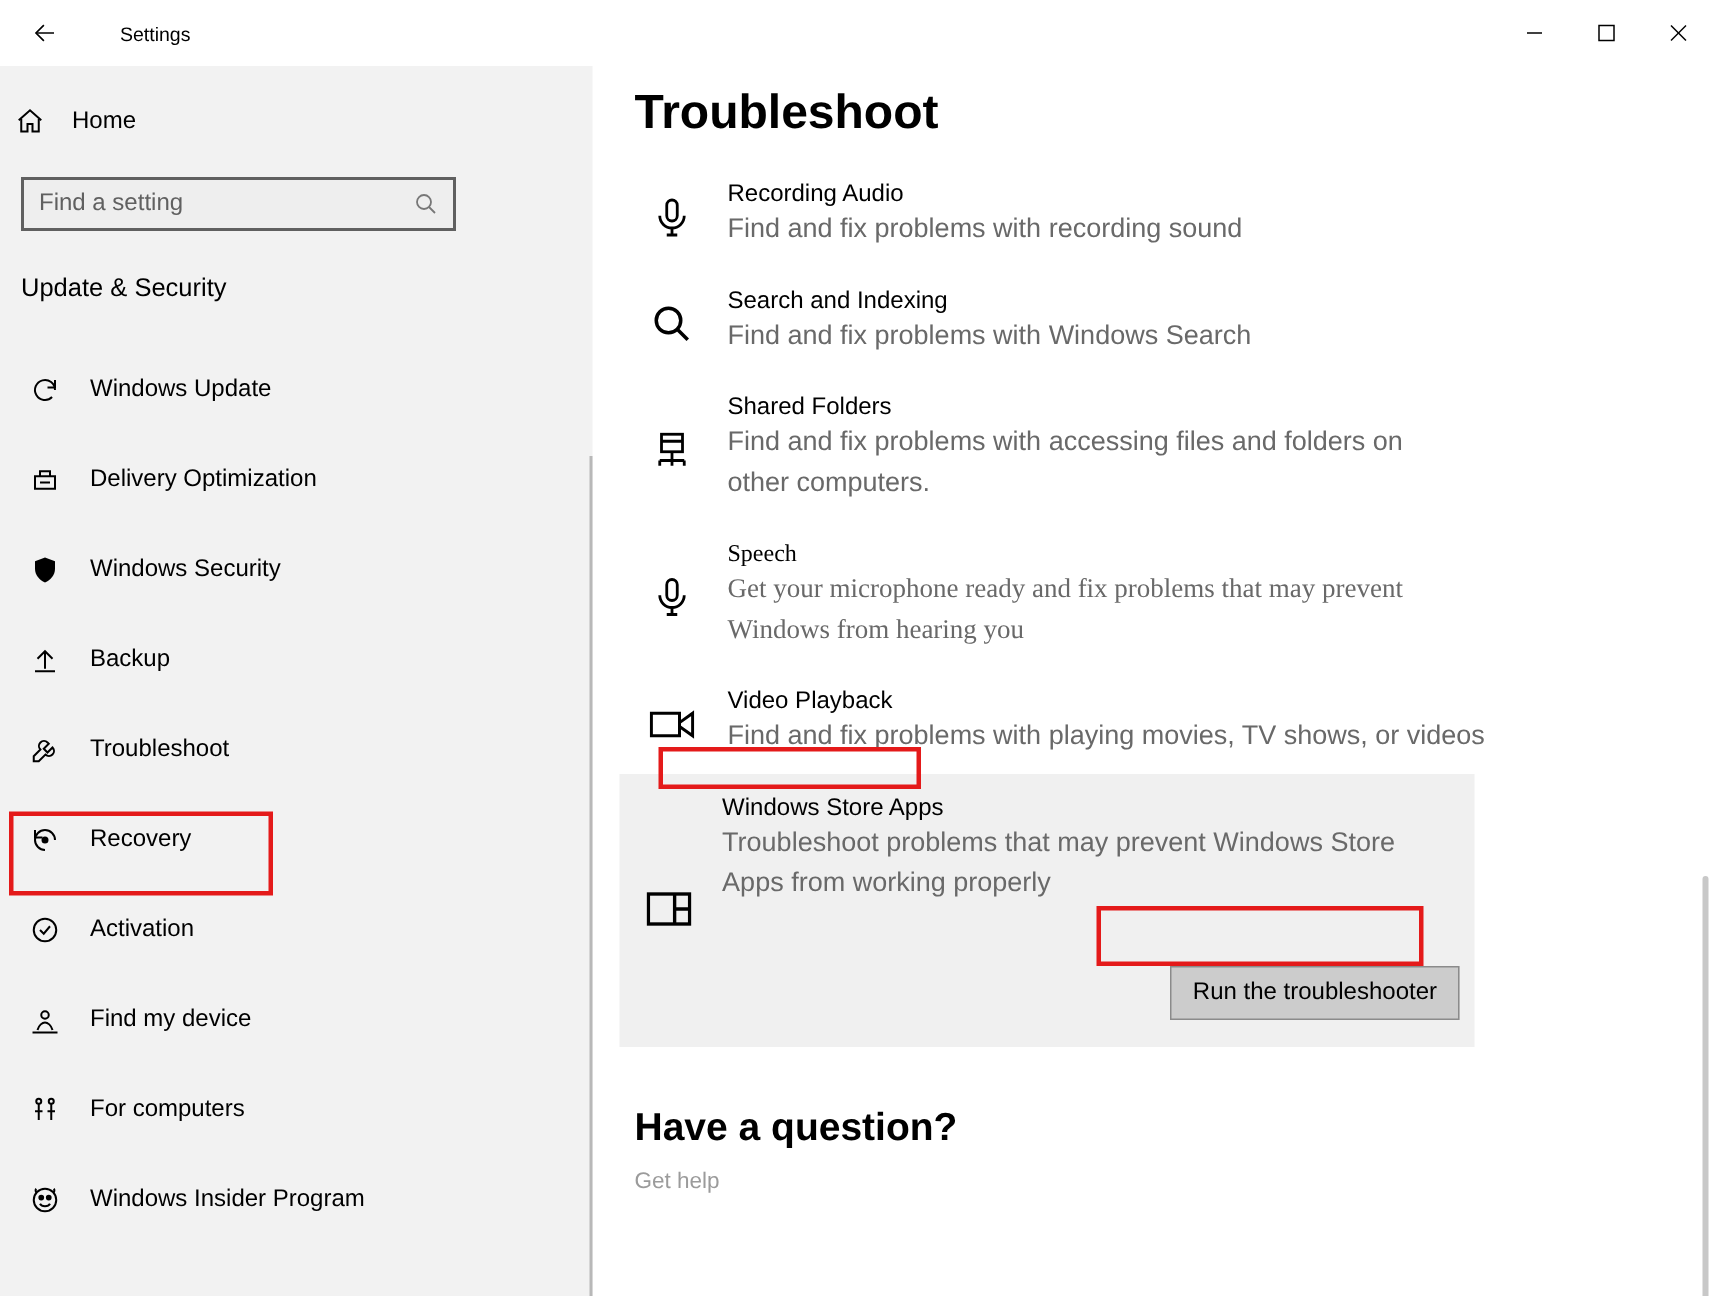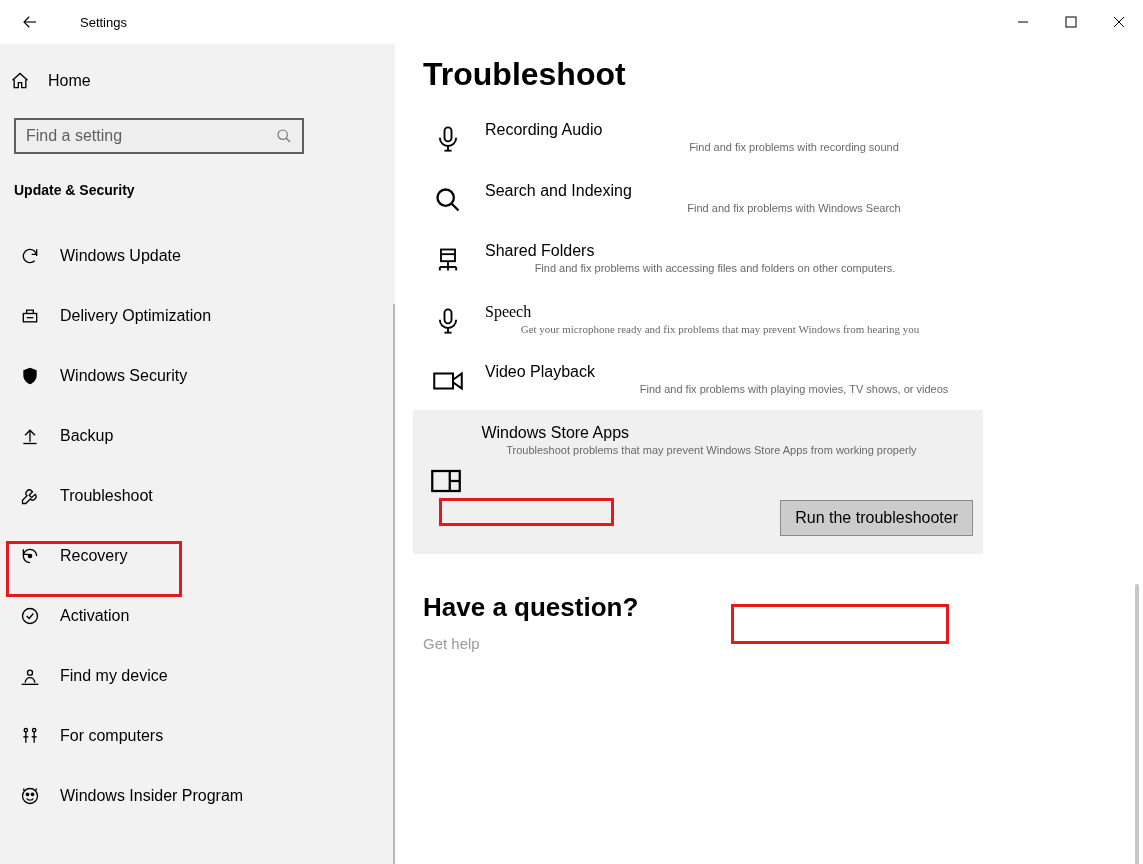--- a/index.html
+++ b/index.html
@@ -16,36 +16,36 @@
     
     .body { flex: 1; display: flex; min-height: 0; }
     .sidebar { width: 395px; background: #f2f2f2; padding-top: 14px; padding-bottom: 8px; position: relative; }
     .home-row { display: flex; align-items: center; height: 46px; padding-left: 10px; gap: 18px; }
     .home-row .label { font-size: 16px; }
     .search-wrap { padding: 14px 14px 0 14px; }
     .search { width: 290px; height: 36px; border: 2px solid #606060; background: #eee; display: flex; align-items: center; padding: 0 10px; }
     .search-input { flex: 1; border: none; background: transparent; font-size: 16px; color: #606060; outline: none; }
     .search-input::placeholder { color: #606060; }
     .search-icon { color: #808080; }
-    .section-title { font-size: 14px; font-weight: 700; padding: 28px 14px 10px 14px; }
+    .section-title { font-size: 17px; font-weight: 400; padding: 28px 14px 10px 14px; }
     .navlist { padding-top: 18px; }
     .navitem { display: flex; align-items: center; height: 60px; padding-left: 18px; gap: 18px; font-size: 16px; }
     .navitem .icon-slot { width: 24px; display:flex; justify-content:center; }
     .sidebar-divider { position:absolute; top:260px; right:0; width:2px; height:610px; background:#b8b8b8; }
     .highlight-box { position:absolute; border: 3px solid #e41a1a; pointer-events: none; }
     
     .main { flex: 1; position: relative; padding: 4px 0 0 28px; height: 100%; overflow: hidden; }
     .page-title { font-size: 32px; font-weight: 600; margin: 8px 0 14px 0; }
     .ts-list {}
     .ts-item { display: flex; gap: 18px; padding: 14px 0 12px 6px; }
     .ts-item.selected { background: #f0f0f0; margin-left: -10px; padding-left: 16px; padding-bottom: 18px; width: 570px; }
     .ts-icon { width: 38px; display:flex; justify-content:center; padding-top:2px; }
     .ts-text { flex: 1; padding-right: 40px; }
     .ts-title { font-size: 16px; }
-    .ts-desc { font-size: 11px; color: #696969; line-height: 1.5; text-align: center; }
+    .ts-desc { font-size: 18px; color: #696969; line-height: 1.5; }
     .run-btn { margin-top: 42px; margin-left: auto; margin-right: 10px; display: inline-block; background: #ccc; border: 1px solid #8b8b8b; padding: 8px 14px; font-size: 16px; }
     .ts-item.selected .ts-body { display:flex; flex-direction:column; width:100%; }
     .have-q { font-size: 26px; font-weight: 600; margin-top: 38px; }
     .get-help { font-size: 15px; color: #9b9b9b; margin-top: 12px; }
     .main-scroll { position:absolute; right:4px; top:540px; width:4px; height:300px; background:#c8c8c8; border-radius:2px; }
   </style>
 </head>
 <body>
 
 <div class="window">

